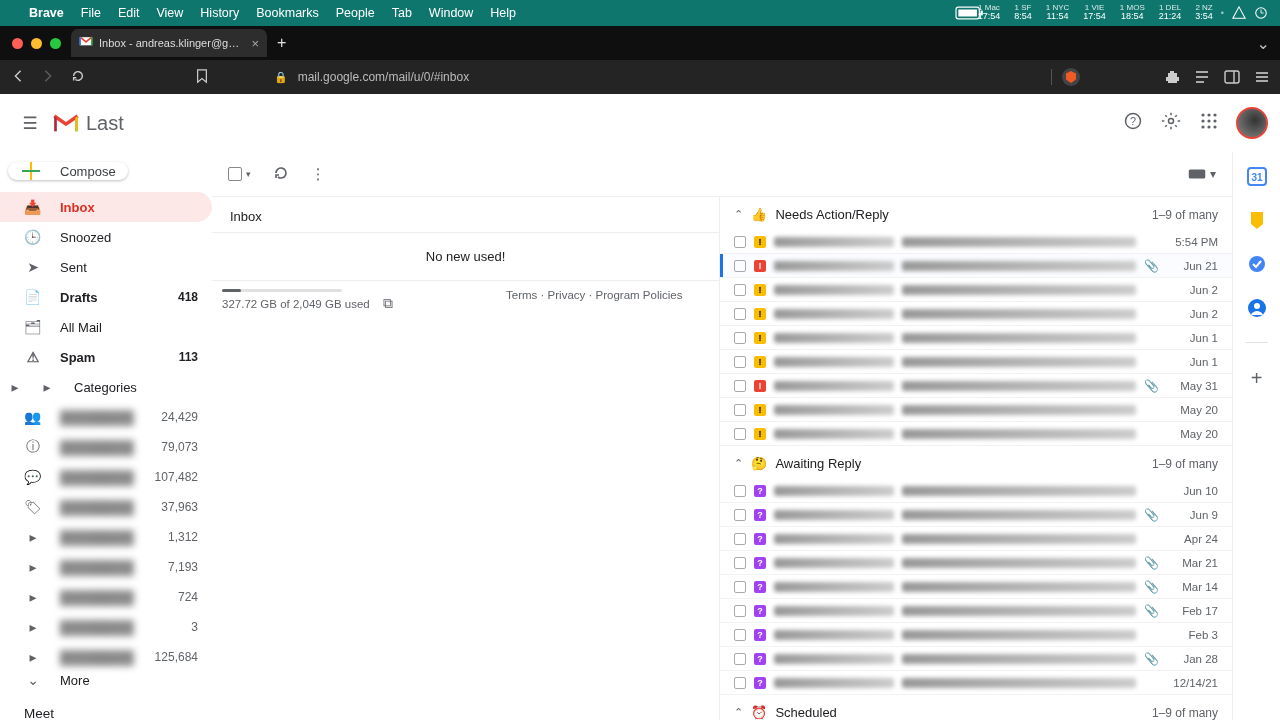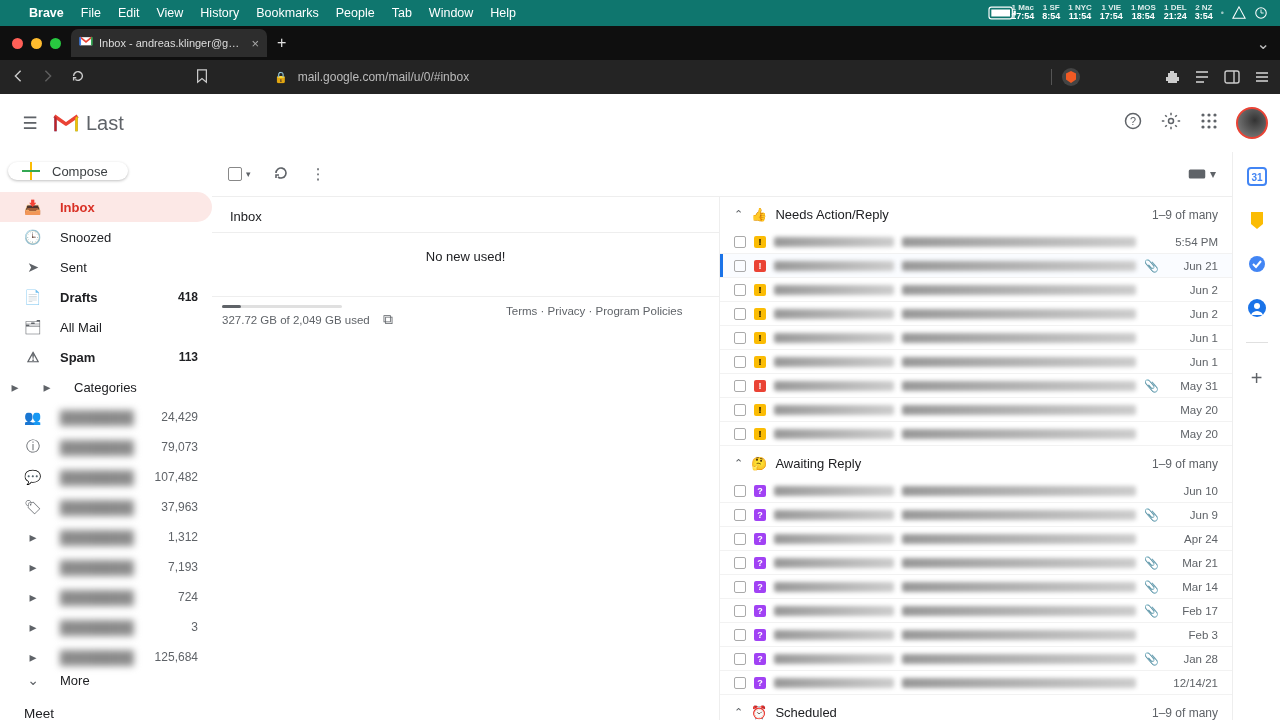--- a/index.html
+++ b/index.html
@@ -3,21 +3,21 @@
 <meta charset="utf-8">
 <style>
 * { margin: 0; padding: 0; box-sizing: border-box; }
 body { font-family: -apple-system, 'Helvetica Neue', Arial, sans-serif; width: 1280px; height: 720px; overflow: hidden; background: #000; }
 
 
 .menubar { height: 26px; background: #0f766e; color: #fff; display: flex; align-items: center; padding: 0 12px; font-size: 12.5px; }
 .menubar .left { display: flex; gap: 17px; align-items: center; }
 .menubar .left .appname { font-weight: 700; }
 .menubar .right { margin-left: auto; display: flex; gap: 8px; align-items: center; font-size: 9px; }
-.clock-group { display: flex; gap: 8px; font-weight: bold; }
+.clock-group { display: flex; gap: 14px; }
 .clock { text-align: center; line-height: 1.1; }
 .clock .loc { font-size: 8px; opacity: .85; }
 .menubar .icon { width: 14px; height: 14px; display: inline-flex; }
 
 
 .tabstrip { height: 34px; background: #0f0f0f; display: flex; align-items: center; padding-left: 8px; }
 .window-controls { display: flex; gap: 8px; margin: 0 10px 0 4px; }
 .wc-dot { width: 11px; height: 11px; border-radius: 50%; }
 .tab { height: 28px; background: #2d2d2d; width: 196px; display: flex; align-items: center; padding: 0 8px; border-radius: 7px 7px 0 0; color: #ddd; font-size: 11px; gap: 6px; }
 .tab .favicon { width: 14px; height: 14px; border-radius: 2px; }
@@ -45,21 +45,21 @@
 .searchbox { width: 614px; height: 42px; background: #f1f3f4; border-radius: 8px; display: flex; align-items: center; padding: 0 12px; gap: 14px; }
 .searchbox input { flex: 1; border: none; background: transparent; outline: none; font-size: 15px; color: #5f6368; }
 .searchbox .search-icon, .searchbox .tune-icon { color: #5f6368; font-size: 16px; }
 .gm-header .spacer { flex: 1; }
 .header-icon { width: 38px; text-align: center; color: #5f6368; font-size: 18px; cursor: pointer; }
 .avatar { width: 32px; height: 32px; border-radius: 50%; background: radial-gradient(circle at 60% 40%, #333, #888); border: 2px solid #ea4335; margin-left: 8px; }
 
 
 .gm-body { flex: 1; display: flex; overflow: hidden; }
 .sidebar { width: 212px; padding: 6px 0; display: flex; flex-direction: column; overflow-y: auto; font-size: 13px; }
-.compose-btn { margin: 4px 0 12px 8px; width: 120px; height: 44px; border-radius: 22px; box-shadow: 0 1px 3px rgba(0,0,0,.25); display: flex; align-items: center; gap: 12px; padding-left: 14px; color: #3c4043; font-weight: 500; background: #fff; }
+.compose-btn { margin: 4px 0 12px 8px; width: 120px; height: 44px; border-radius: 22px; box-shadow: 0 1px 3px rgba(0,0,0,.25); display: flex; align-items: center; gap: 20px; padding-left: 14px; color: #3c4043; font-weight: 500; background: #fff; }
 .compose-btn .plus { position: relative; width: 18px; height: 18px; }
 .compose-btn .plus::before, .compose-btn .plus::after { content: ''; position: absolute; background: #ea4335; }
 .compose-btn .plus::before { left: 8px; top: 0; width: 2px; height: 18px; background: #fbbc04; }
 .compose-btn .plus::after { top: 8px; left: 0; height: 2px; width: 18px; background: #34a853; }
 .sidebar-item { height: 30px; display: flex; align-items: center; padding: 0 14px 0 24px; border-radius: 0 15px 15px 0; color: #202124; gap: 18px; }
 .sidebar-item .icn { width: 18px; text-align: center; color: #5f6368; font-size: 14px; }
 .sidebar-item .lbl { flex: 1; }
 .sidebar-item .cnt { font-size: 12px; color: #5f6368; }
 .sidebar-item.active { background: #fce8e6; font-weight: 700; color: #d93025; }
 .sidebar-item.active .icn, .sidebar-item.active .cnt { color: #d93025; }
@@ -70,21 +70,21 @@
 
 
 .main { flex: 1; display: flex; flex-direction: column; }
 .list-toolbar { height: 44px; display: flex; align-items: center; padding: 0 16px; gap: 22px; color: #5f6368; font-size: 15px; }
 .list-toolbar .chk { width: 14px; height: 14px; border: 1.5px solid #888; border-radius: 2px; }
 .list-toolbar .spacer { flex: 1; }
 .content-split { flex: 1; display: flex; border-top: 1px solid #eee; overflow: hidden; }
 .inbox-pane { width: 508px; display: flex; flex-direction: column; border-right: 1px solid #eee; }
 .inbox-tabhead { padding: 12px 18px 8px; font-size: 13px; font-weight: 500; border-bottom: 1px solid #eee; }
 .no-mail { text-align: center; padding: 16px 0; font-size: 13px; color: #202124; }
-.inbox-footer { display: flex; font-size: 11.5px; color: #5f6368; padding: 8px 10px 0; gap: 28px; border-top: 1px solid #eee; margin-top: 16px; }
+.inbox-footer { display: flex; font-size: 11.5px; color: #5f6368; padding: 8px 10px 0; gap: 28px; border-top: 1px solid #eee; margin-top: 0; }
 .inbox-footer .col { flex: 1; }
 .inbox-footer .col.center { text-align: center; }
 .inbox-footer .col.right { text-align: right; }
 .storage-bar { width: 120px; height: 3px; background: #e0e0e0; border-radius: 2px; position: relative; margin-bottom: 3px; }
 .storage-bar::before { content: ''; position: absolute; left: 0; top: 0; height: 100%; width: 16%; background: #5f6368; border-radius: 2px; }
 .inbox-footer a { color: #5f6368; text-decoration: none; }
 .open-icon { font-size: 14px; margin-left: 10px; color: #5f6368; }
 
 .sections-pane { flex: 1; overflow-y: auto; }
 .sections-pane::-webkit-scrollbar { width: 10px; }

